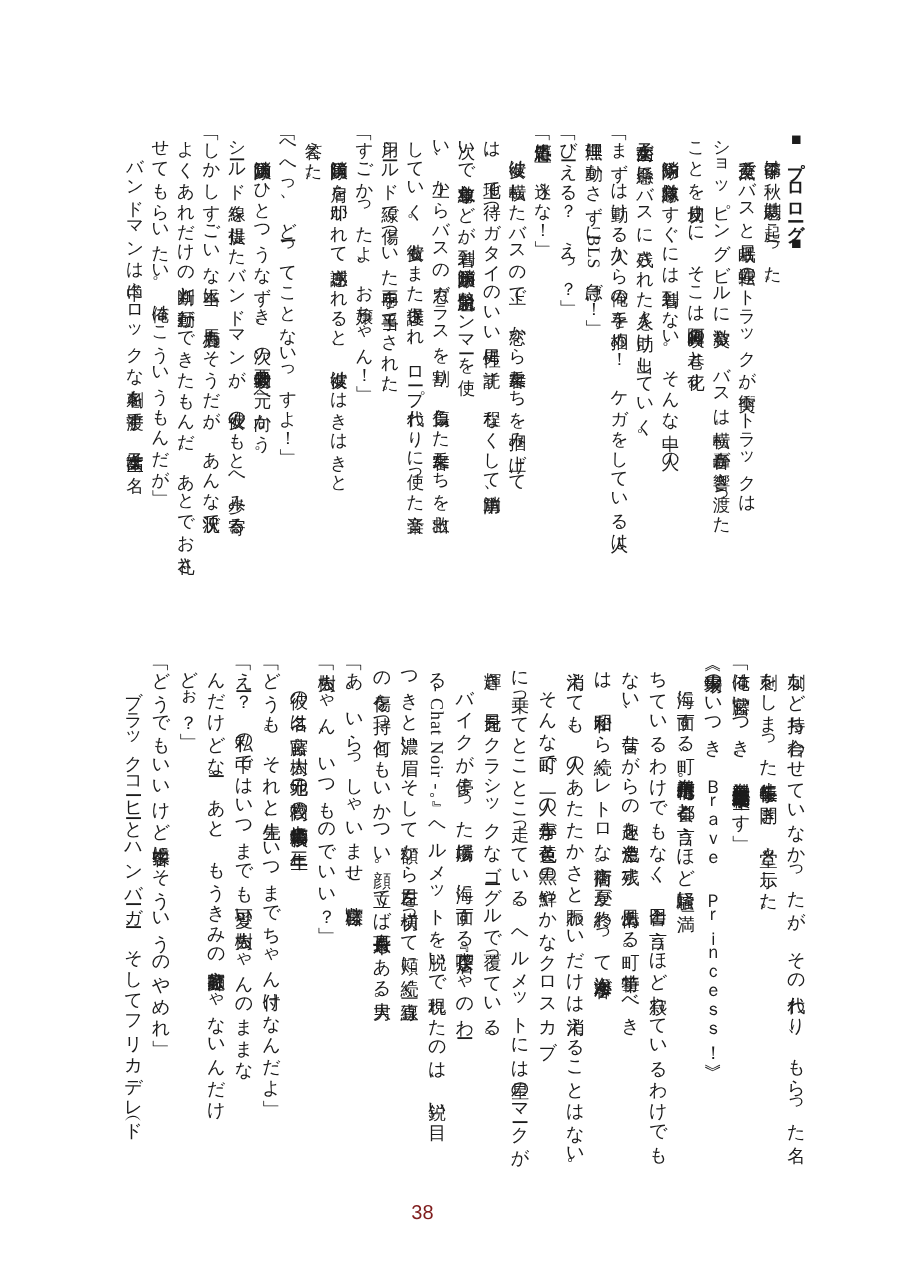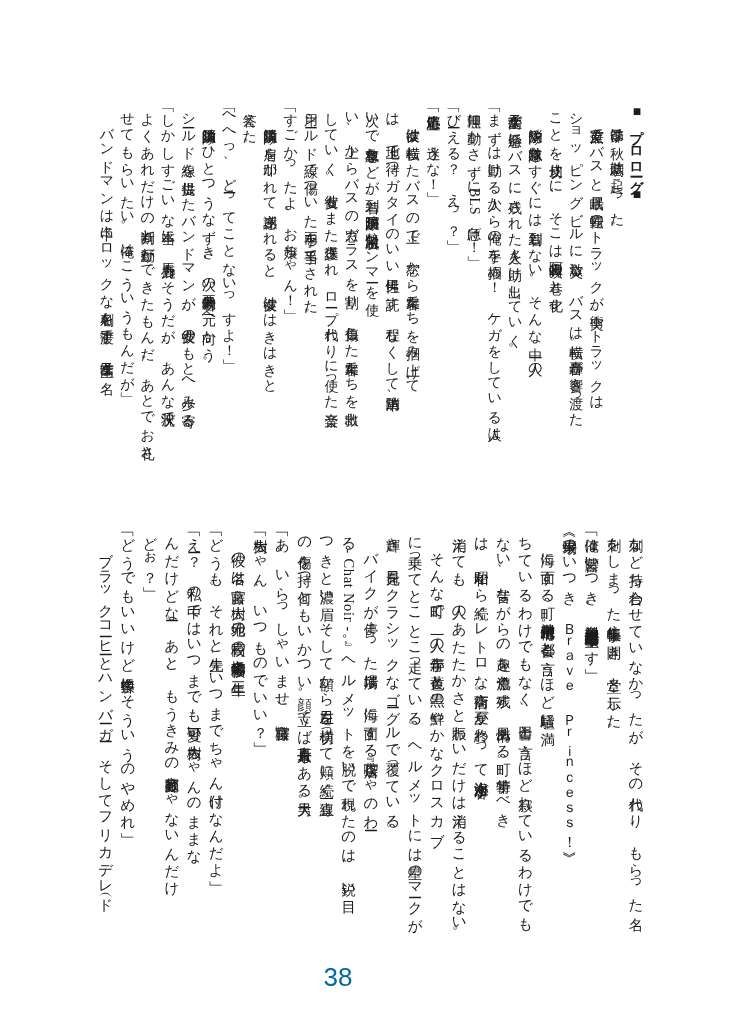--- a/index.html
+++ b/index.html
@@ -39,22 +39,22 @@
     font-weight: 700;
     font-family: "Liberation Sans", "DejaVu Sans", sans-serif;
   }
   #page-number {
     position: absolute;
     top: 962px;
     left: 0;
     width: 676px;
     text-align: center;
     font-family: "Liberation Sans", "DejaVu Sans", sans-serif;
-    font-size: 26px;
-    color: #0369a1;
+    font-size: 16px;
+    color: #7f1d1d;
   }
 </style>
 </head>
 <body>
 
 <div>
 
   <div id="prologue" class="vblock">
     <div class="tline heading">■プロローグ■</div>
   <div class="tline">　季節は秋。悲劇は起こった。</div>

